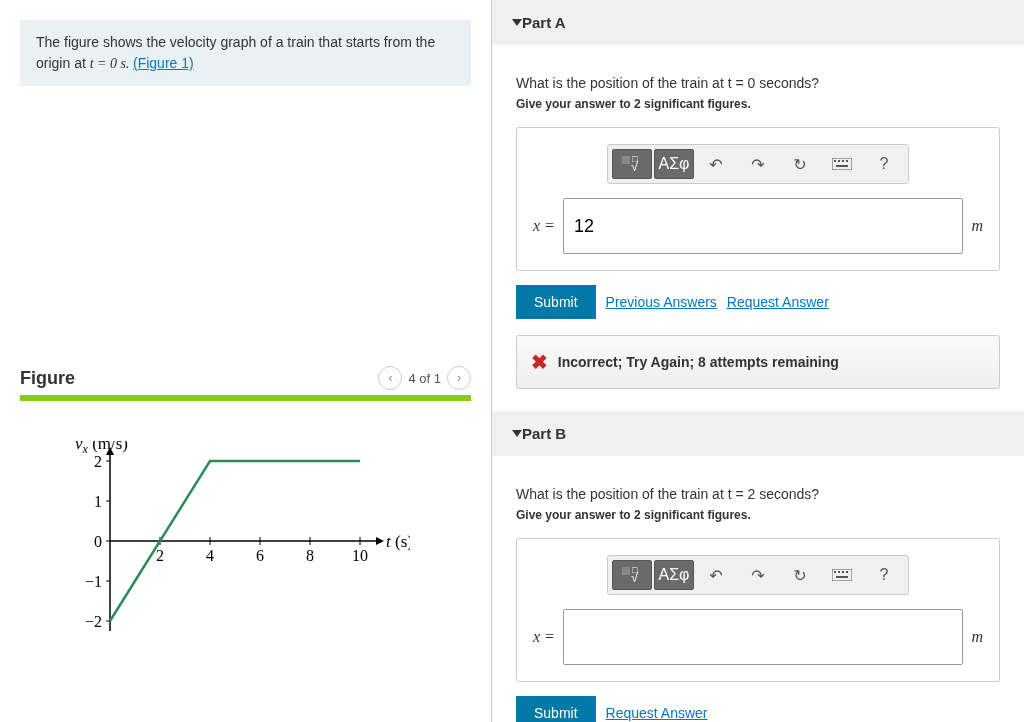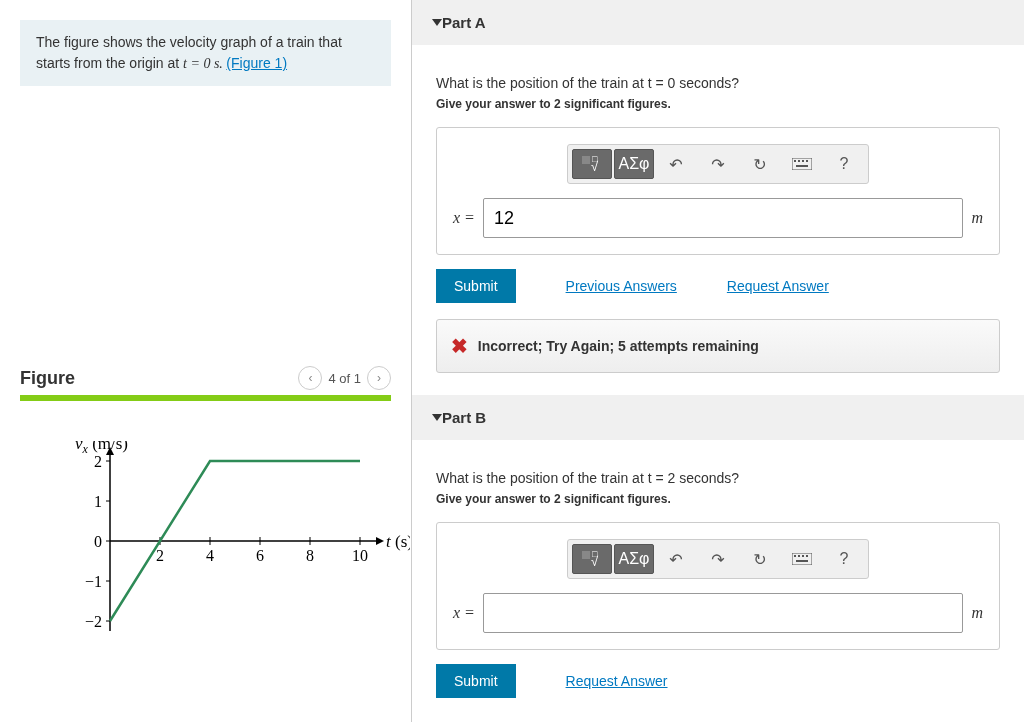--- a/index.html
+++ b/index.html
@@ -1,18 +1,18 @@
 <!DOCTYPE html>
 <html><head>
 <meta charset="utf-8">
 <style>
   * { box-sizing: border-box; margin: 0; padding: 0; }
   body { font-family: Arial, Helvetica, sans-serif; font-size: 14px; color: #333; background: #fff; }
   .container { display: flex; width: 1024px; height: 722px; }
-  .left { width: 412px; border-right: 1px solid #ccc; padding: 20px; position: relative; }
+  .left { width: 492px; border-right: 1px solid #ccc; padding: 20px; position: relative; }
   .right { flex: 1; padding: 0; }
   .prompt-box { background: #e9f1f4; padding: 12px 16px; font-size: 14px; line-height: 1.5; color: #333; }
   .prompt-box a { color: #0079c1; text-decoration: underline; }
   .italic { font-style: italic; font-family: 'Times New Roman', serif; }
   .figure-header { display: flex; justify-content: space-between; align-items: center; margin-top: 280px; border-bottom: 6px solid #84cc16; padding-bottom: 5px; }
   .figure-header h3 { font-size: 18px; font-weight: bold; }
   .nav-circle { display: inline-flex; width: 24px; height: 24px; border: 1px solid #ccc; border-radius: 50%; align-items: center; justify-content: center; color: #888; font-size: 12px; cursor: pointer; }
   .fig-nav { display: flex; align-items: center; gap: 6px; font-size: 13px; color: #555; }
   .graph-svg { margin: 40px 0 0 30px; }
   
@@ -22,26 +22,26 @@
   .part-body { padding: 30px 24px 22px 24px; }
   .question { font-size: 14px; margin-bottom: 6px; }
   .instruct { font-weight: bold; font-size: 12px; margin-bottom: 16px; }
   
   .answer-box { border: 1px solid #ccc; border-radius: 3px; padding: 16px; }
   .toolbar { display: flex; gap: 2px; align-items: center; background: #f0f0f0; border: 1px solid #ccc; border-radius: 3px; padding: 4px; width: fit-content; margin: 0 auto 14px auto; }
   .tb-btn { width: 40px; height: 30px; display: flex; align-items: center; justify-content: center; color: #555; border-radius: 2px; cursor: pointer; font-size: 16px; }
   .tb-btn.dark { background: #6a6a6a; color: #fff; border: 1px solid #555; }
   .input-row { display: flex; align-items: center; gap: 8px; }
   .var-label { font-style: italic; font-family: 'Times New Roman', serif; font-size: 16px; }
-  .ans-input { flex: 1; border: 1px solid #999; border-radius: 2px; padding: 8px 10px; font-size: 18px; height: 40px; }
+  .ans-input { flex: 1; border: 1px solid #999; border-radius: 2px; padding: 8px 10px; font-size: 18px; height: 56px; }
   .unit { font-style: italic; font-family: 'Times New Roman', serif; font-size: 16px; }
   
-  .actions { margin-top: 14px; display: flex; align-items: center; gap: 18px; }
+  .actions { margin-top: 14px; display: flex; align-items: center; gap: 10px; }
   .submit-btn { background: #0079a8; color: #fff; border: none; padding: 9px 18px; font-size: 14px; cursor: pointer; }
-  .link-btn { color: #0079c1; text-decoration: underline; font-size: 14px; cursor: pointer; margin-left: 32px; }
+  .link-btn { color: #0079c1; text-decoration: underline; font-size: 14px; cursor: pointer; }
   
   .feedback { margin-top: 16px; padding: 14px; border: 1px solid #ccc; border-radius: 3px; background: linear-gradient(#fafafa,#eee); display: flex; align-items: center; gap: 10px; }
   .x-icon { color: #c62828; font-size: 20px; font-weight: bold; }
   .feedback-text { font-weight: bold; color: #333; }
 </style>
 </head>
 <body>
 
 <div class="container">
 
@@ -148,21 +148,21 @@
       </div>
 
       <div class="actions">
         <button class="submit-btn">Submit</button>
         <span class="link-btn">Previous Answers</span>
         <span class="link-btn">Request Answer</span>
       </div>
 
       <div class="feedback">
         <span class="x-icon">✖</span>
-        <span class="feedback-text">Incorrect; Try Again; 5 attempts remaining</span>
+        <span class="feedback-text">Incorrect; Try Again; 8 attempts remaining</span>
       </div>
     </div>
 
     <div class="part-header">
       <div class="caret"></div>
       <span>Part B</span>
     </div>
     <div class="part-body">
       <div class="question">What is the position of the train at t = 2 seconds?</div>
       <div class="instruct">Give your answer to 2 significant figures.</div>

